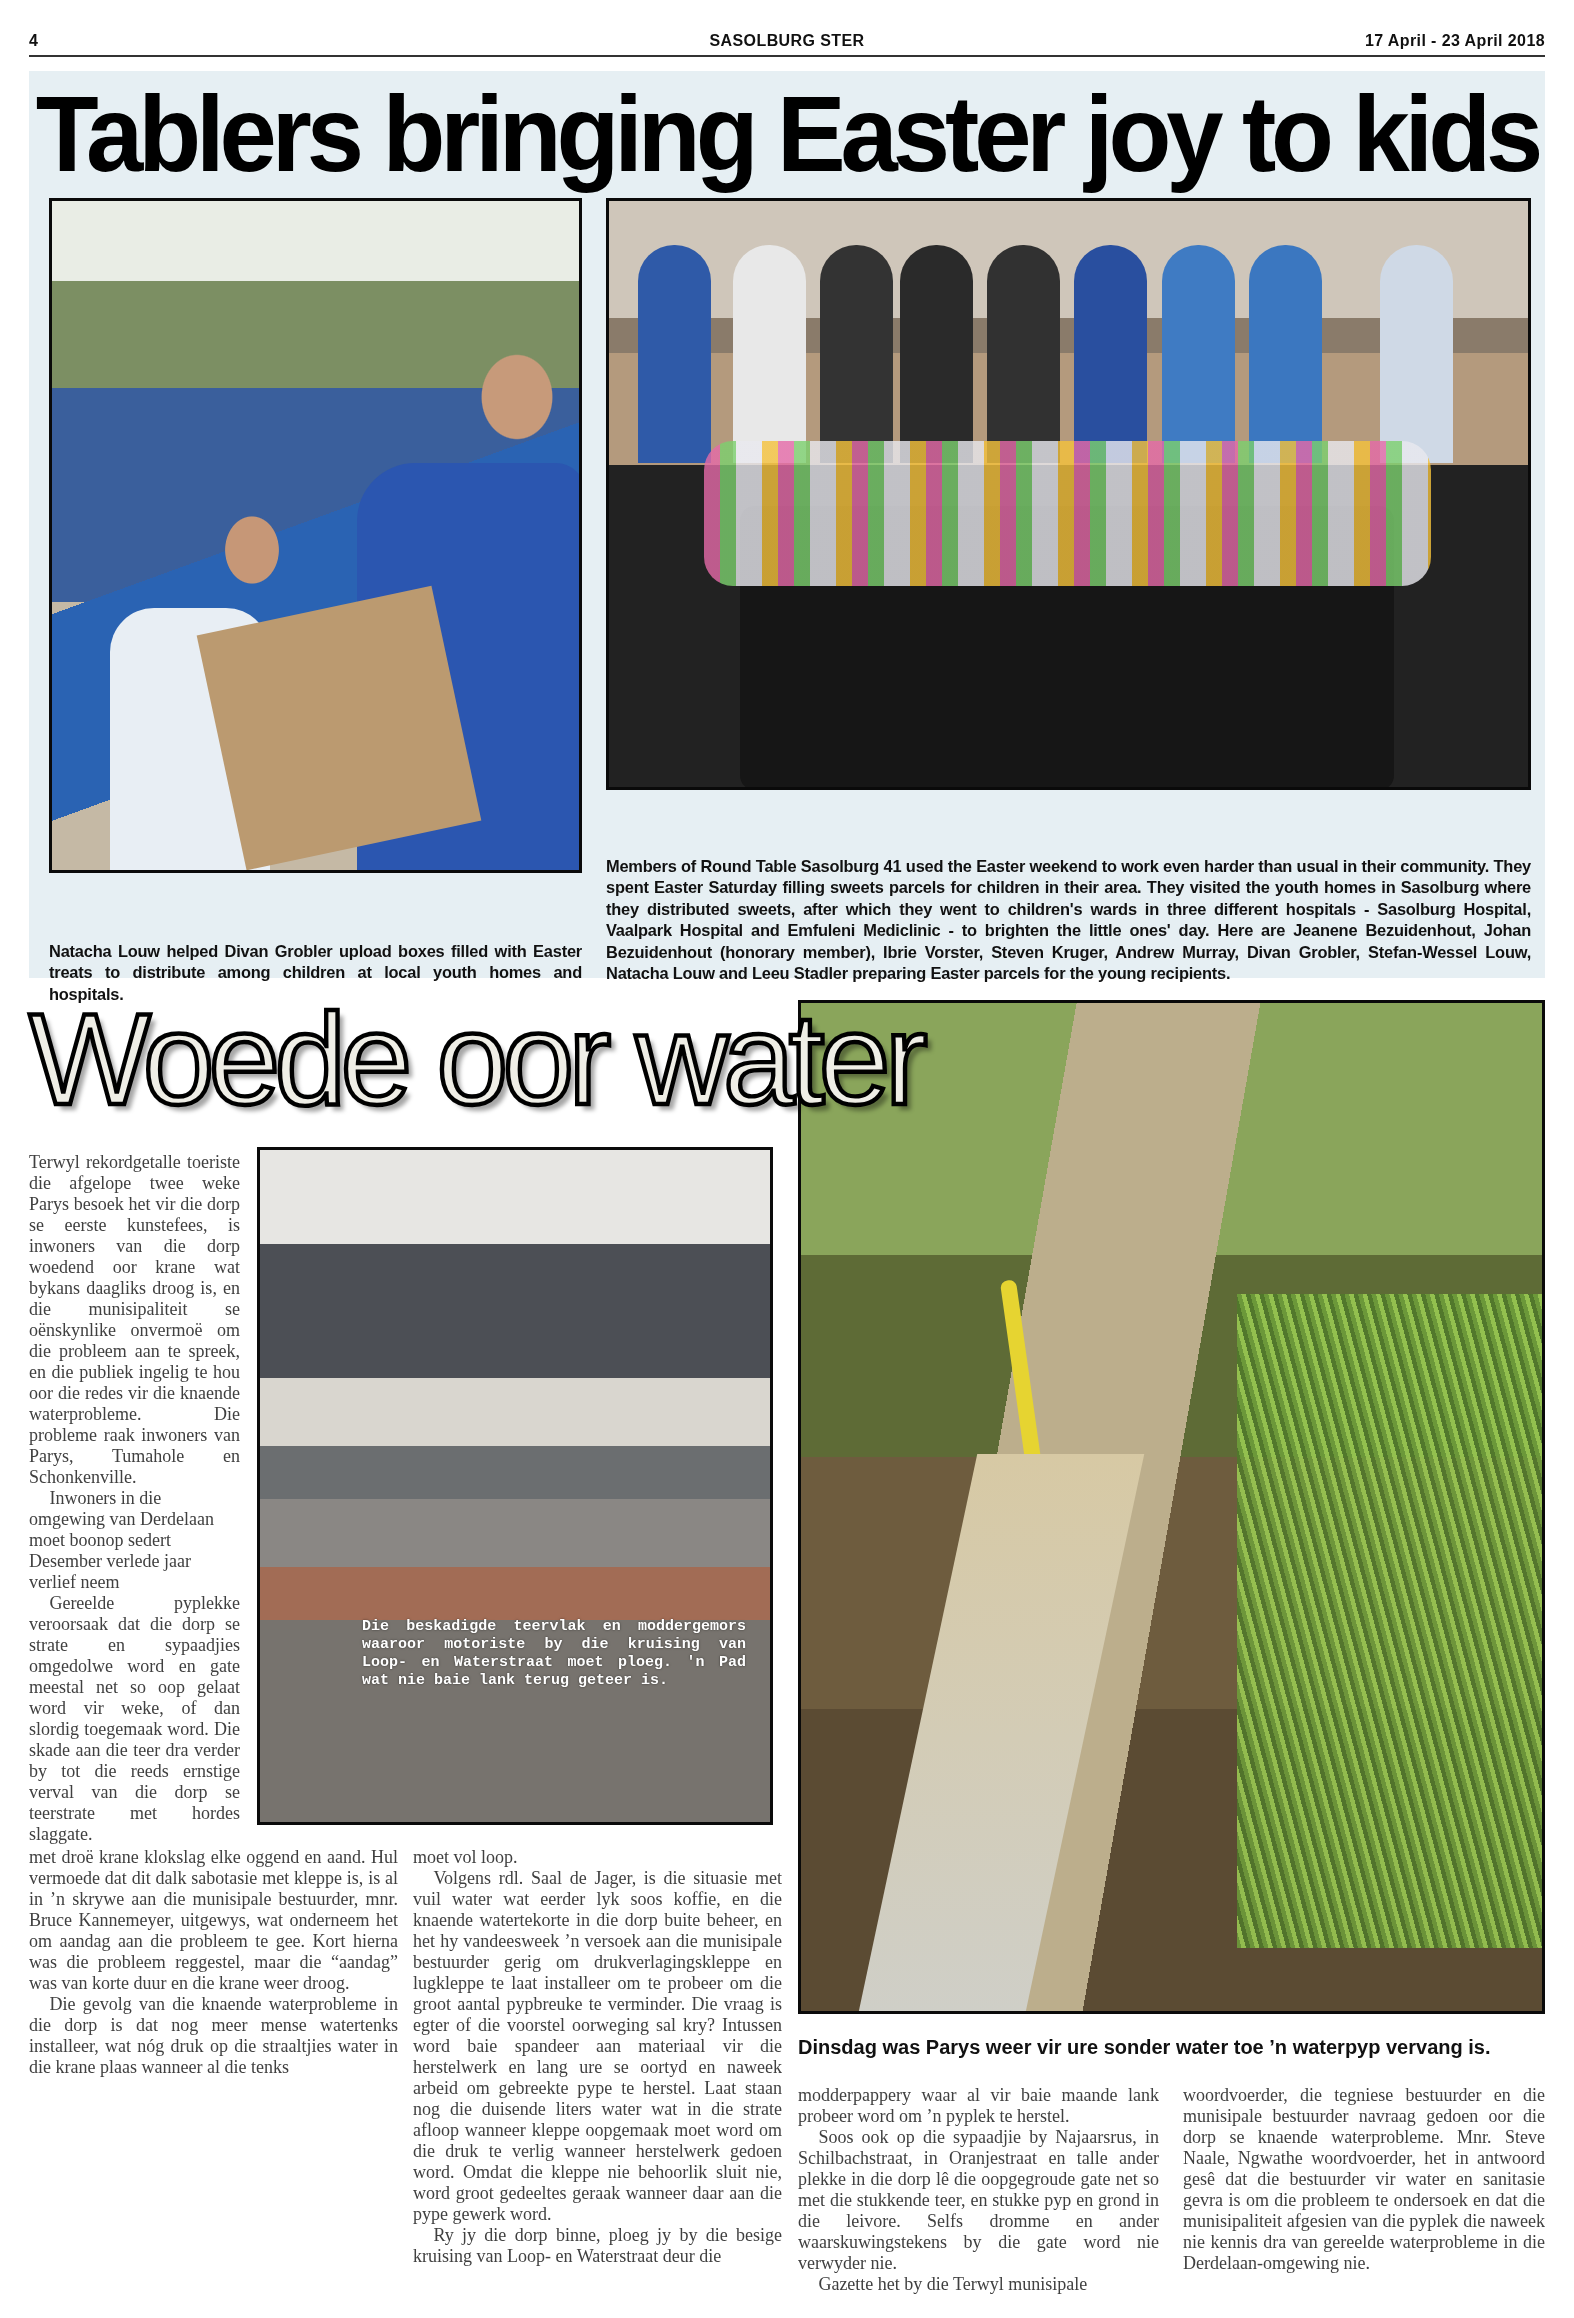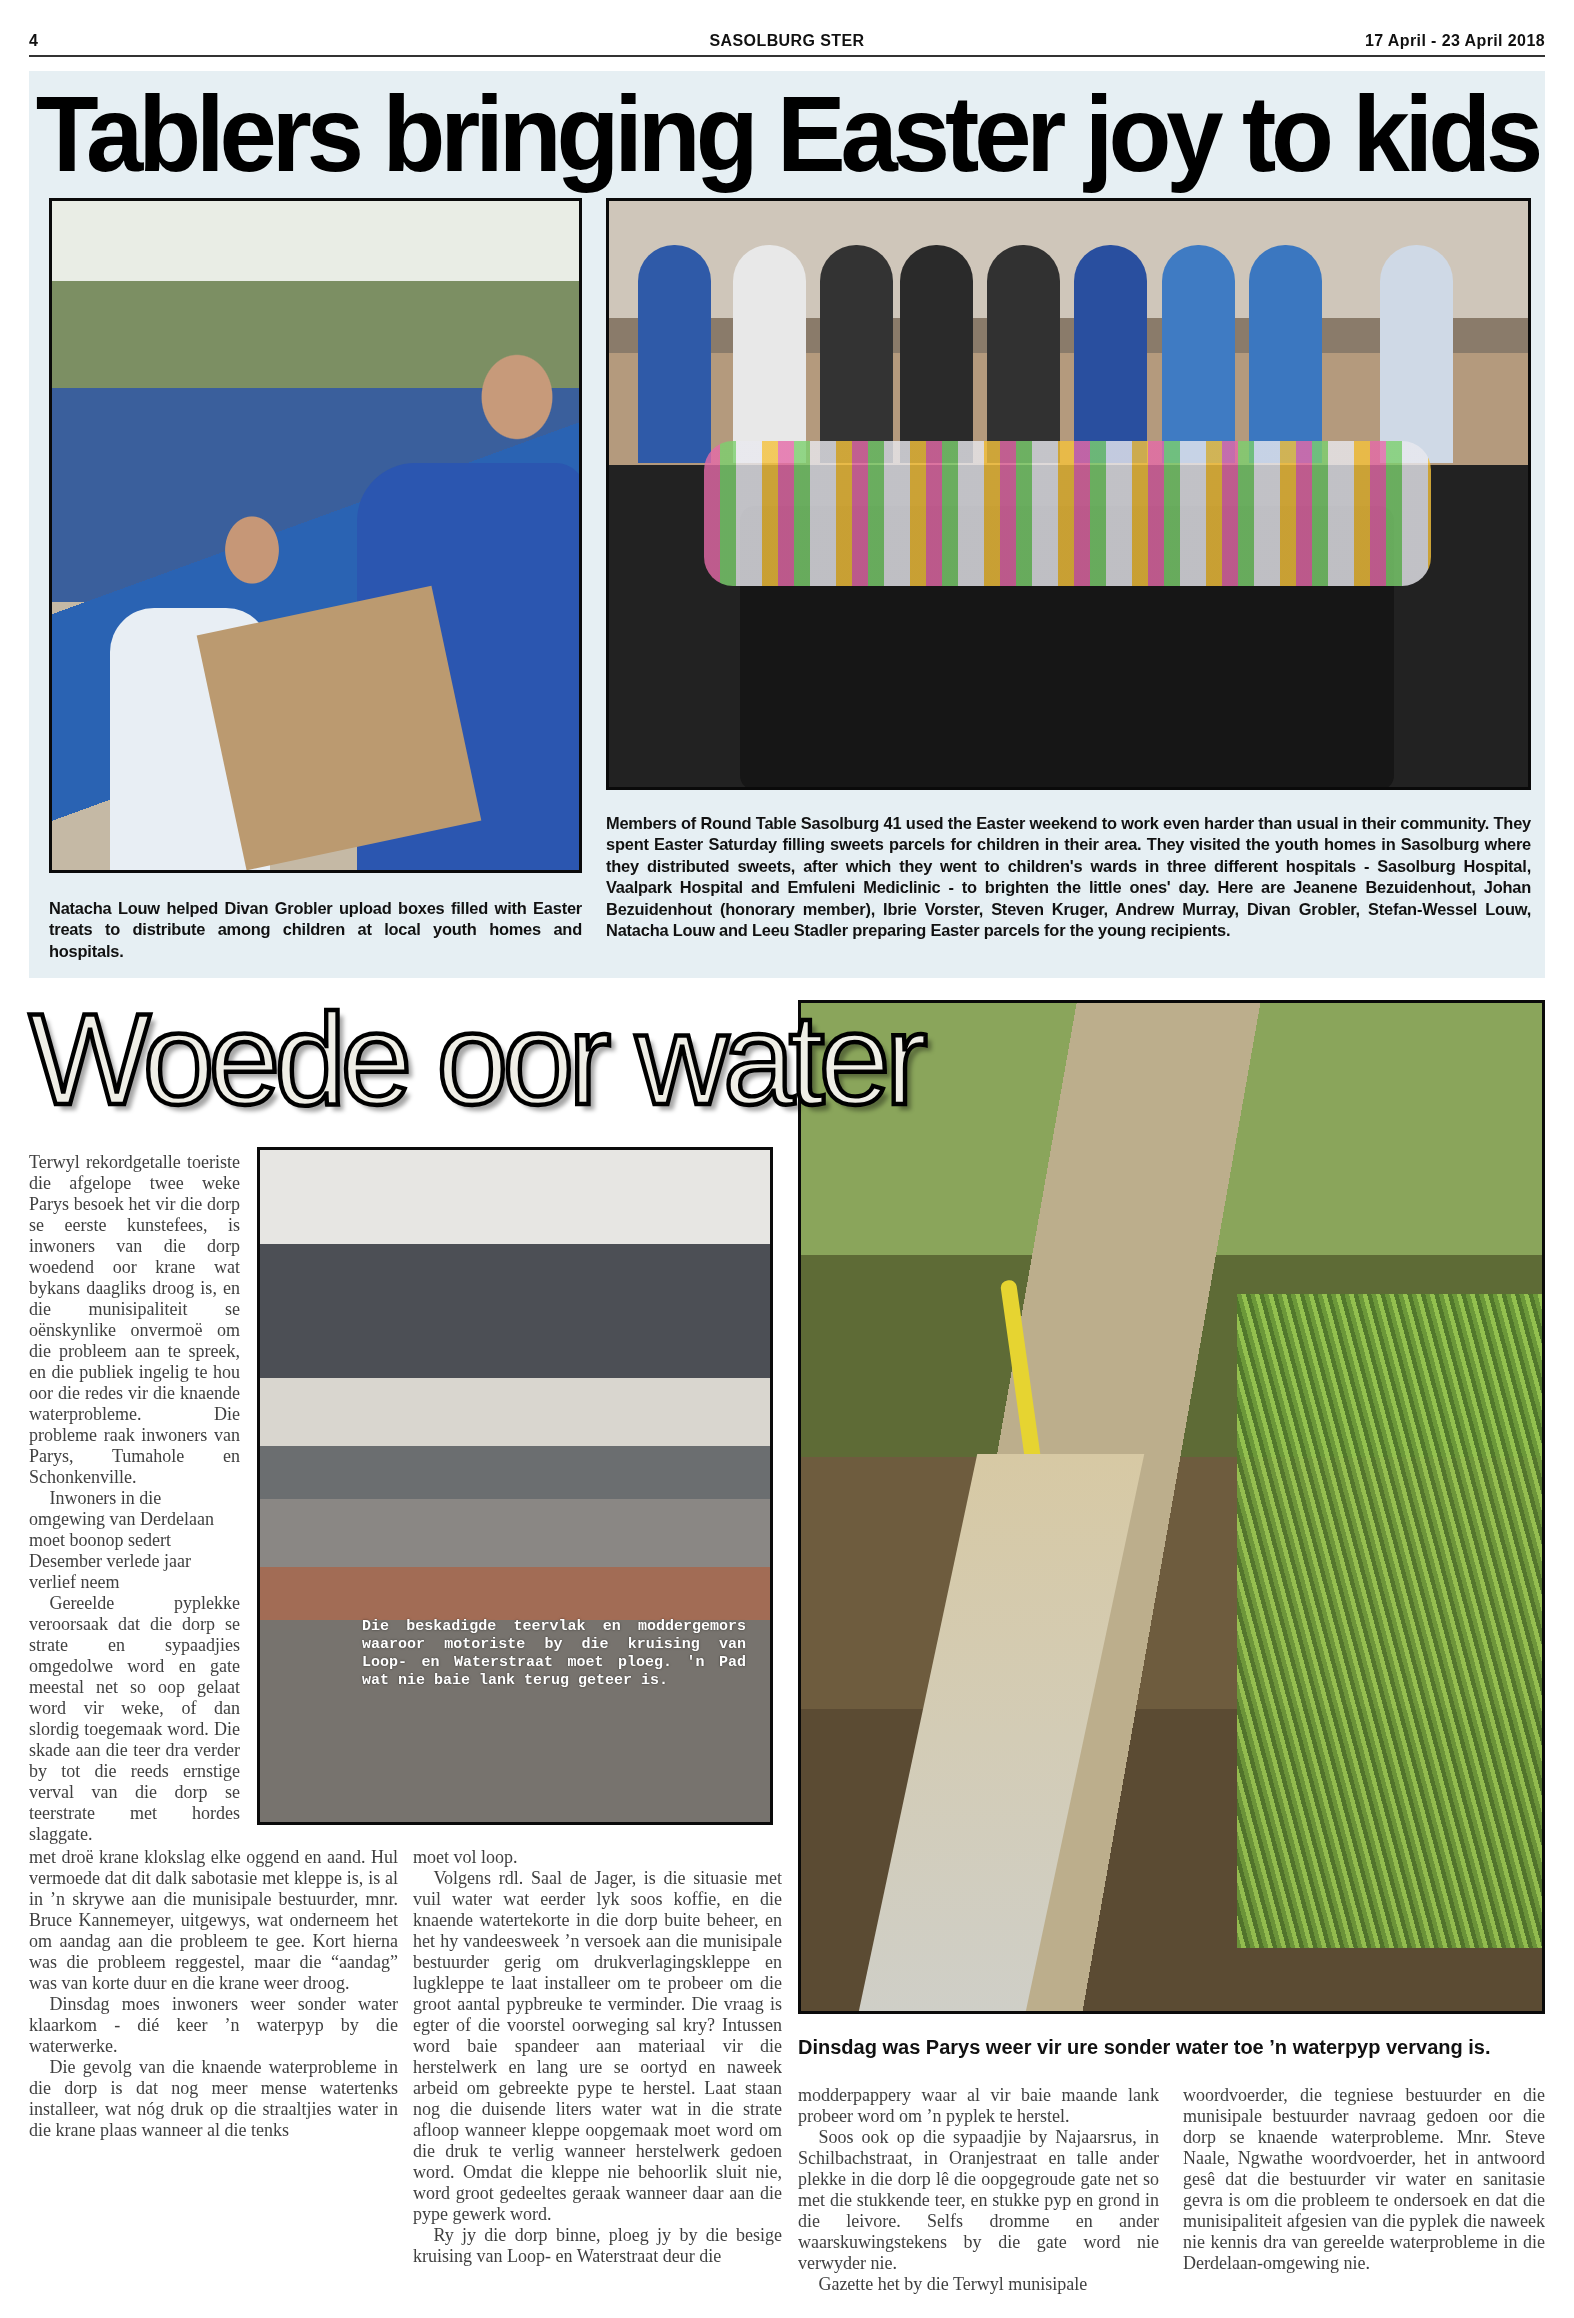--- a/index.html
+++ b/index.html
@@ -7,21 +7,21 @@
 
   
   .mast { position:absolute; top:32px; font-family:"Liberation Sans", sans-serif; font-weight:bold; font-size:16px; letter-spacing:0.4px; }
   .mast-rule { position:absolute; left:29px; width:1516px; top:55px; height:2.2px; background:#333; }
 
   
   .story-box { position:absolute; left:29px; top:71px; width:1516px; height:907px; background:#e6eff3; }
   .headline1 { position:absolute; left:0; right:0; top:79px; text-align:center; font-family:"Liberation Sans", sans-serif; font-weight:bold; font-size:103px; letter-spacing:-5.1px; line-height:109px; color:#000; transform:scaleY(1.05); }
 
   .photo { position:absolute; border:3.6px solid #0a0a0a; box-sizing:border-box; overflow:hidden; }
-  .caption-bold { position:absolute; font-family:"Liberation Sans", sans-serif; font-weight:bold; font-size:16.4px; line-height:21.4px; text-align:justify; color:#111; letter-spacing:-0.2px; }
+  .caption-bold { position:absolute; font-family:"Liberation Sans", sans-serif; font-weight:bold; font-size:16.4px; line-height:21.4px; text-align:justify; color:#111; letter-spacing:-0.2px;margin-top:43px; }
 
   
   .p1 { left:49px; top:198px; width:533px; height:675px;
     background:
       radial-gradient(ellipse 58px 69px at 465px 196px, #c79a7a 0 60%, transparent 62%),
       radial-gradient(ellipse 44px 55px at 200px 349px, #c69777 0 60%, transparent 62%),
       linear-gradient(160deg, transparent 0 48%, #2a63b3 48% 72%, transparent 72%),
       linear-gradient(180deg, #e9ede5 0 12%, #7c8f63 12% 28%, #3a5f9c 28% 60%, #c5b9a5 60% 100%);
   }
   .p1 .box { position:absolute; left:167px; top:407px; width:240px; height:240px; background:#bb9a70; transform:rotate(-12deg); }
@@ -109,21 +109,20 @@
 <div class="caption-right">Dinsdag was Parys weer vir ure sonder water toe ’n waterpyp vervang is.</div>
 
 <div class="col" style="left:29px; top:1152px; width:211px;">
   <p class="noindent">Terwyl rekordgetalle toeriste die afgelope twee weke Parys besoek het vir die dorp se eerste kunstefees, is inwoners van die dorp woedend oor krane wat bykans daagliks droog is, en die munisipaliteit se oënskynlike onvermoë om die probleem aan te spreek, en die publiek ingelig te hou oor die redes vir die knaende waterprobleme. Die probleme raak inwoners van Parys, Tumahole en Schonkenville.</p>
   <p style="text-align:left;">Inwoners in die omgewing van Derdelaan moet boonop sedert Desember verlede jaar verlief neem</p>
   <p>Gereelde pyplekke veroorsaak dat die dorp se strate en sypaadjies omgedolwe word en gate meestal net so oop gelaat word vir weke, of dan slordig toegemaak word. Die skade aan die teer dra verder by tot die reeds ernstige verval van die dorp se teerstrate met hordes slaggate.</p>
 </div>
 
 <div class="col" style="left:29px; top:1847px; width:369px;">
   <p class="noindent">met droë krane klokslag elke oggend en aand. Hul vermoede dat dit dalk sabotasie met kleppe is, is al in ’n skrywe aan die munisipale bestuurder, mnr. Bruce Kannemeyer, uitgewys, wat onderneem het om aandag aan die probleem te gee. Kort hierna was die probleem reggestel, maar die “aandag” was van korte duur en die krane weer droog.</p>
-  <p>Dinsdag moes inwoners weer sonder water klaarkom - dié keer ’n waterpyp by die waterwerke.</p>
   <p>Die gevolg van die knaende waterprobleme in die dorp is dat nog meer mense watertenks installeer, wat nóg druk op die straaltjies water in die krane plaas wanneer al die tenks</p>
 </div>
 
 <div class="col" style="left:413px; top:1847px; width:369px;">
   <p class="noindent" style="text-align:left;">moet vol loop.</p>
   <p>Volgens rdl. Saal de Jager, is die situasie met vuil water wat eerder lyk soos koffie, en die knaende watertekorte in die dorp buite beheer, en het hy vandeesweek ’n versoek aan die munisipale bestuurder gerig om drukverlagingskleppe en lugkleppe te laat installeer om te probeer om die groot aantal pypbreuke te verminder. Die vraag is egter of die voorstel oorweging sal kry? Intussen word baie spandeer aan materiaal vir die herstelwerk en lang ure se oortyd en naweek arbeid om gebreekte pype te herstel. Laat staan nog die duisende liters water wat in die strate afloop wanneer kleppe oopgemaak moet word om die druk te verlig wanneer herstelwerk gedoen word. Omdat die kleppe nie behoorlik sluit nie, word groot gedeeltes geraak wanneer daar aan die pype gewerk word.</p>
   <p>Ry jy die dorp binne, ploeg jy by die besige kruising van Loop- en Waterstraat deur die</p>
 </div>
 
 <div class="col" style="left:798px; top:2085px; width:361px;">

